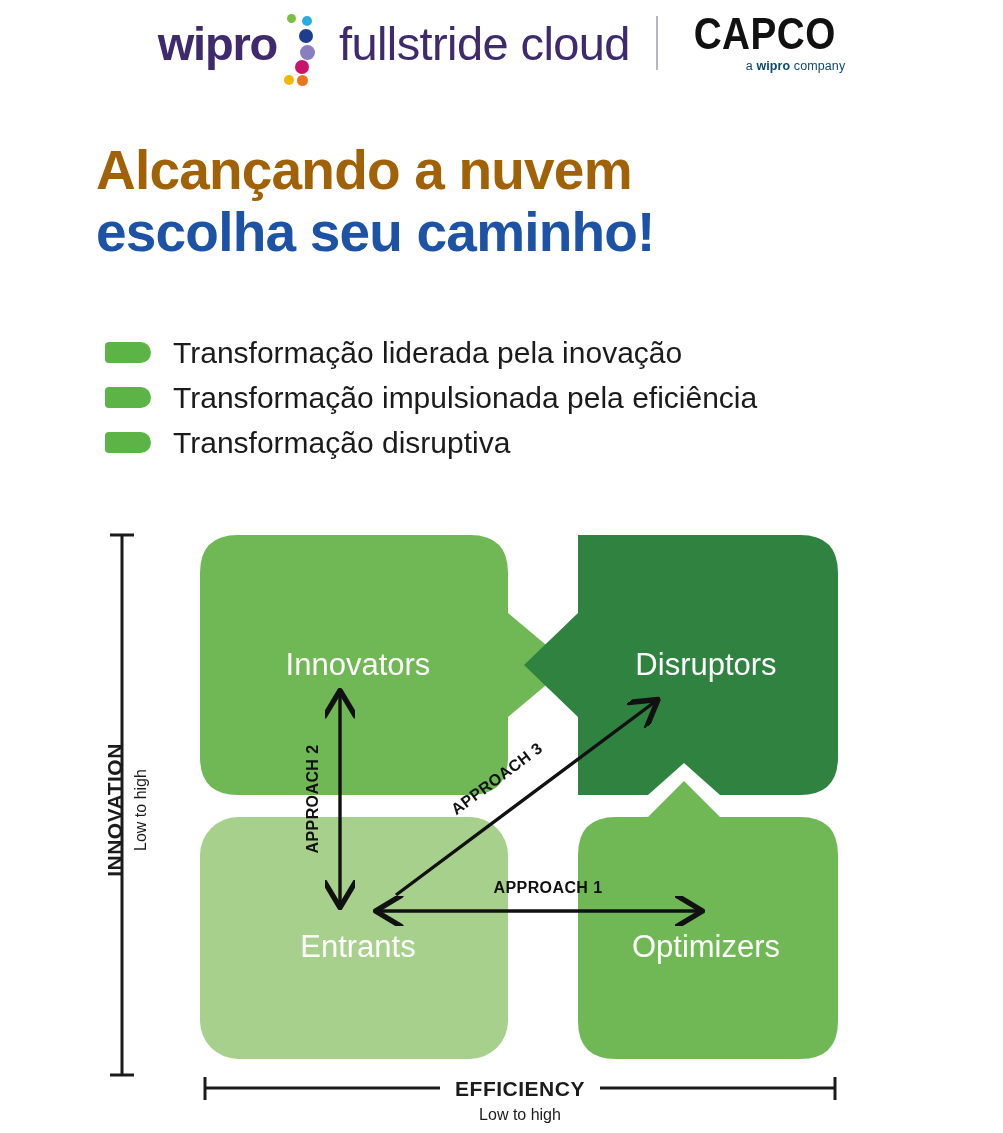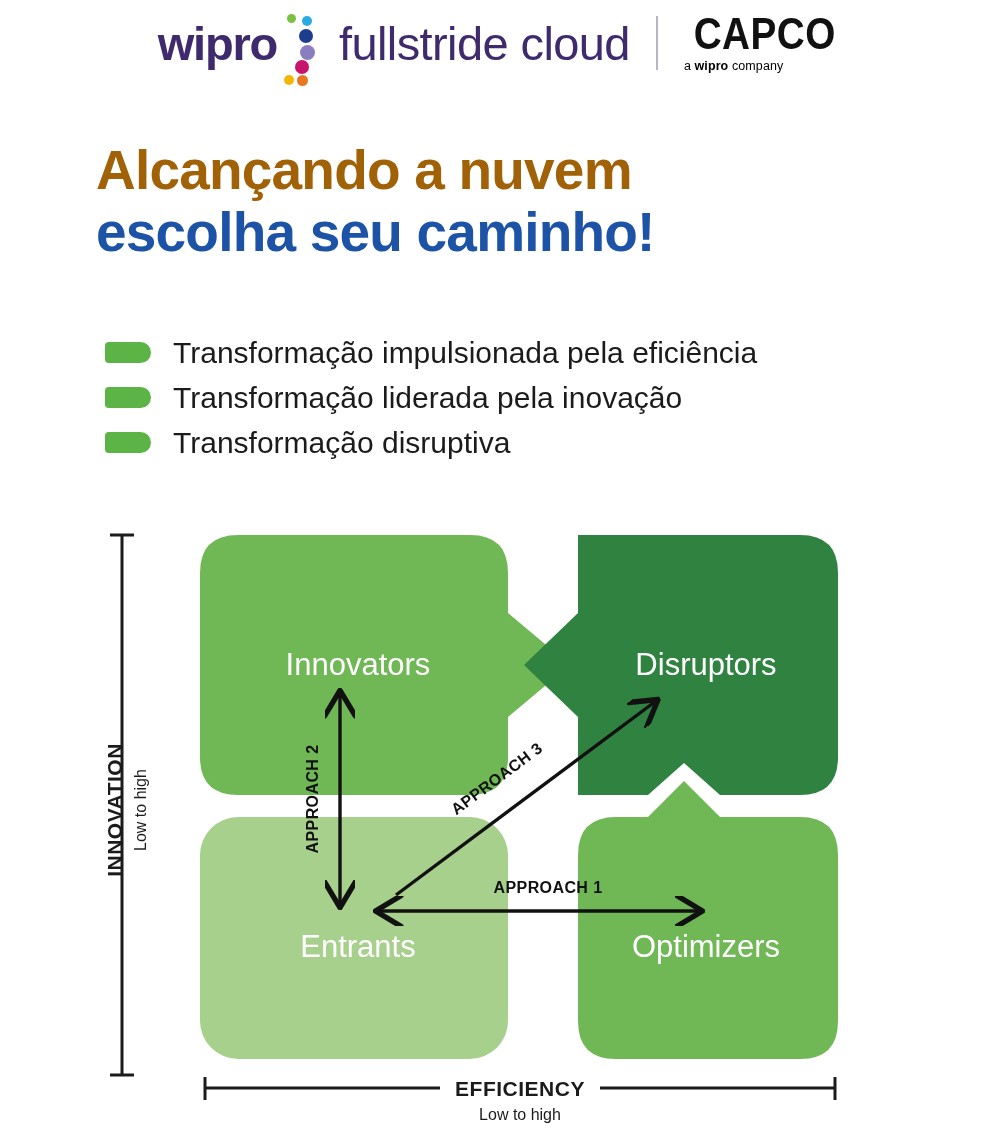--- a/index.html
+++ b/index.html
@@ -23,28 +23,28 @@
     letter-spacing: -1.2px; line-height: 1;
     font-family: "Liberation Sans", sans-serif;
   }
   .wipro-dots { position: relative; width: 36px; height: 62px; }
   .wipro-dots i { position: absolute; border-radius: 50%; display: block; }
   .fullstride-word {
     font-size: 47px; font-weight: 400; color: #3f2a6e;
     letter-spacing: -0.6px; line-height: 1; margin-left: 14px;
   }
   .brand-divider { width: 2px; height: 54px; background: #b9b6c4; margin: 0 10px; }
-  .capco-lockup { display: flex; flex-direction: column; align-items: flex-start; }
+  .capco-lockup { display: flex; flex-direction: column; align-items: flex-end; }
   .capco-word {
     font-size: 44px; font-weight: 700; color: #111111;
     letter-spacing: 0.5px; line-height: 0.95;
     transform: scaleX(0.88); transform-origin: center;
     font-family: "Liberation Sans", sans-serif;
   }
-  .capco-sub { font-size: 12.5px; color: #000000; margin-top: 4px; letter-spacing: 0.1px; }
+  .capco-sub { font-size: 12.5px; color: #0c4a6e; margin-top: 4px; letter-spacing: 0.1px; }
   .capco-sub b { font-weight: 700; }
 
   
   .headline { position: absolute; left: 96px; top: 142px; width: 860px; }
   .headline .l1, .headline .l2 {
     font-size: 55px; font-weight: 700; line-height: 1.05;
     letter-spacing: -0.8px; white-space: nowrap;
   }
   .headline .l1 { color: #a16207; }
   .headline .l2 { color: #1d53a6; margin-top: 4px; }
@@ -95,25 +95,25 @@
   </div>
 
   <div class="headline">
     <div class="l1">Alcançando a nuvem</div>
     <div class="l2">escolha seu caminho!</div>
   </div>
 
   <div class="legend">
     <div class="legend-row">
       <span class="legend-swatch"></span>
-      <span class="legend-label">Transformação impulsionada pela eficiência</span>
+      <span class="legend-label">Transformação liderada pela inovação</span>
     </div>
     <div class="legend-row">
       <span class="legend-swatch"></span>
-      <span class="legend-label">Transformação liderada pela inovação</span>
+      <span class="legend-label">Transformação impulsionada pela eficiência</span>
     </div>
     <div class="legend-row">
       <span class="legend-swatch"></span>
       <span class="legend-label">Transformação disruptiva</span>
     </div>
   </div>
 
   <div class="matrix">
     <svg width="1003" height="618" viewBox="0 0 1003 618" xmlns="http://www.w3.org/2000/svg">
 

